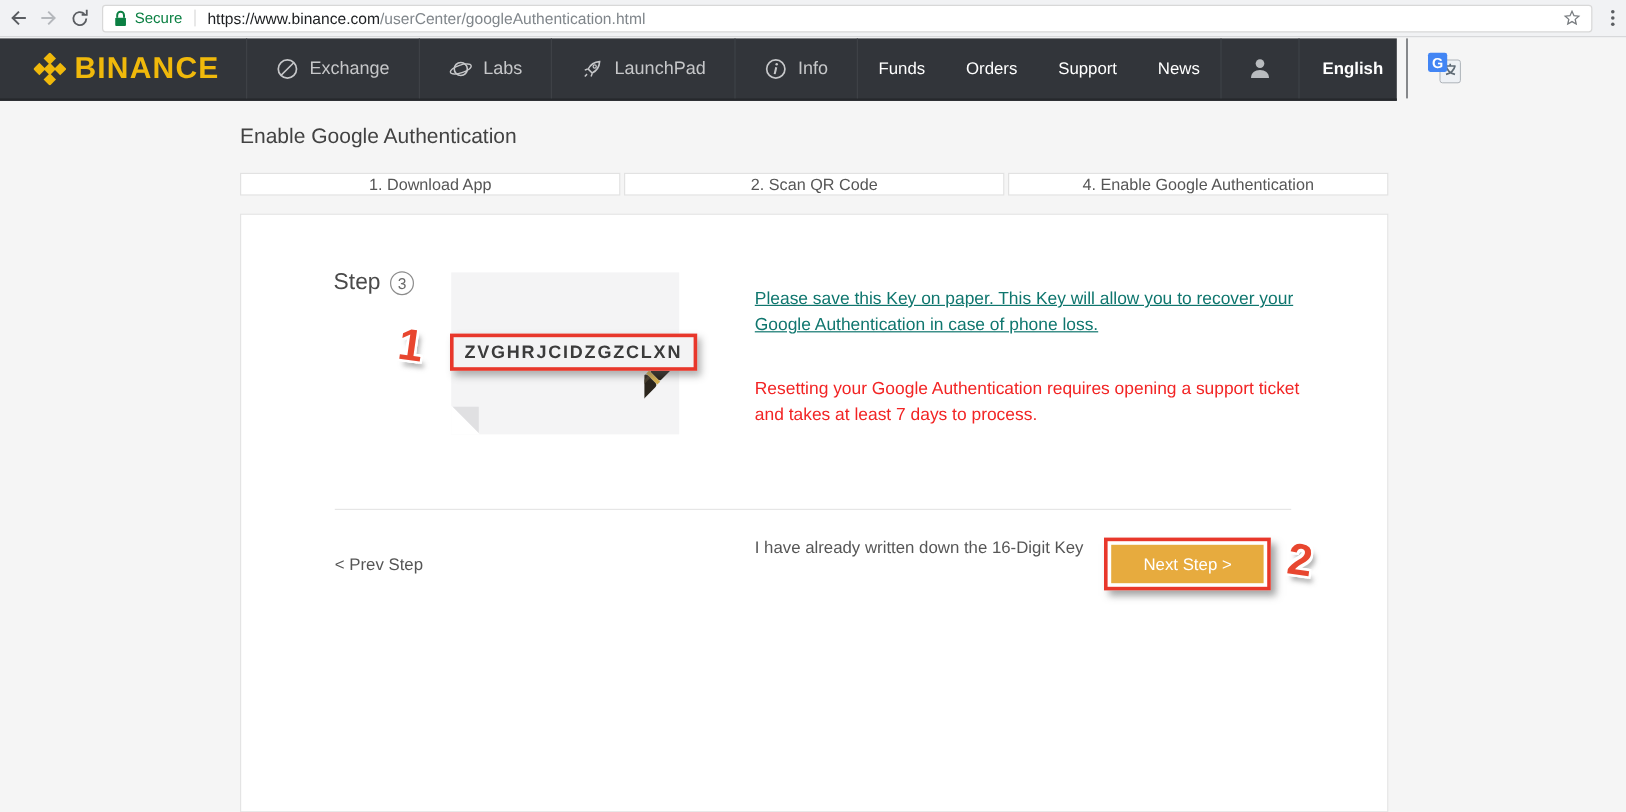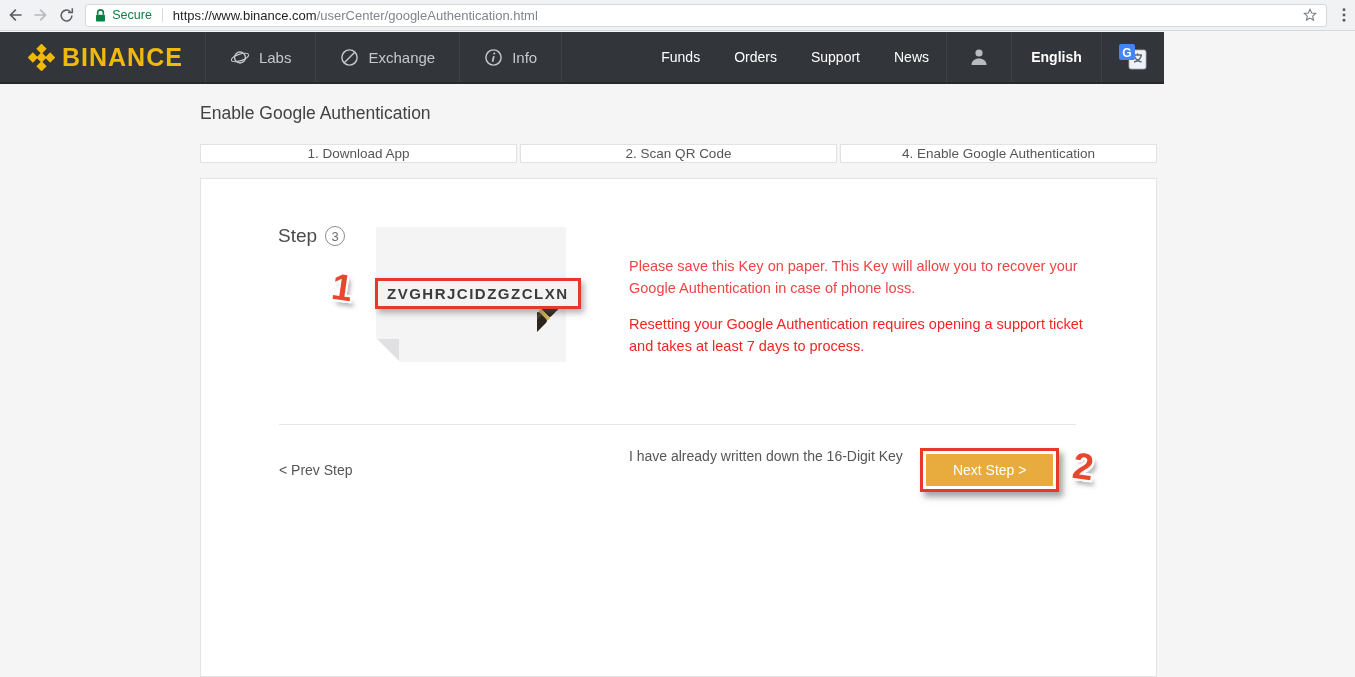--- a/index.html
+++ b/index.html
@@ -65,22 +65,22 @@
 
   .marker { font-size:37px; font-weight:bold; color:#e8462f; line-height:1;
     text-shadow:-2px -2px 0 #fff, 2px -2px 0 #fff, -2px 2px 0 #fff, 2px 2px 0 #fff,
       0 -2px 0 #fff, 0 2px 0 #fff, -2px 0 0 #fff, 2px 0 0 #fff, 4px 5px 4px rgba(100,100,100,.55);
     transform:rotate(8deg); }
   .marker-1 { position:absolute; left:131px; top:90px; }
   .marker-2 { margin-left:14px; }
 
   .pen { position:absolute; left:336px; top:103px; }
 
-  .info-text { position:absolute; left:428px; top:76px; width:452px;
-    font-size:14.5px; color:#ef4444; line-height:1.55; }
+  .info-text { position:absolute; left:428px; top:59px; width:452px;
+    font-size:14.5px; color:#0f766e; line-height:1.55;text-decoration:underline; }
   .warning-text { position:absolute; left:428px; top:134px; width:460px;
     font-size:14.5px; color:#f22424; line-height:1.55; }
 
   .panel-divider { position:absolute; left:78px; right:80px; top:245px; border-top:1px solid #e6e6e6; }
 
   .bottom-row { position:absolute; left:78px; right:62px; top:266px; height:50px;
     display:flex; align-items:center; justify-content:space-between; }
   .prev-link { font-size:14px; color:#565656; cursor:pointer; }
   .next-group { display:flex; align-items:flex-start; }
   .confirm-text { font-size:14px; color:#565656; margin-right:17px; }
@@ -140,32 +140,40 @@
         <rect x="10.2" y="19.2" width="7.6" height="7.6" transform="rotate(45 14 23)"></rect>
         <rect x="1.2" y="10.2" width="7.6" height="7.6" transform="rotate(45 5 14)"></rect>
         <rect x="19.2" y="10.2" width="7.6" height="7.6" transform="rotate(45 23 14)"></rect>
       </g>
     </svg>
     <span class="brand-text">BINANCE</span>
   </div>
 
   <div class="main-menu">
     <div class="menu-item">
+      <svg width="19" height="19" viewBox="0 0 20 20">
+        <circle cx="10" cy="10" r="8" stroke="#c6c7c9" stroke-width="1.5" fill="none"></circle>
+        <path d="M4.5 15.5 L15.5 4.5" stroke="#c6c7c9" stroke-width="1.5"></path>
+      </svg>
+      <span>Exchange</span>
+    </div>
+    <div class="menu-item">
       <svg width="20" height="19" viewBox="0 0 22 20">
         <circle cx="11" cy="10" r="6" stroke="#c6c7c9" stroke-width="1.5" fill="none"></circle>
         <ellipse cx="11" cy="10" rx="10" ry="3.6" stroke="#c6c7c9" stroke-width="1.2" fill="none" transform="rotate(-18 11 10)"></ellipse>
       </svg>
       <span>Labs</span>
     </div>
     <div class="menu-item">
       <svg width="19" height="19" viewBox="0 0 20 20">
-        <circle cx="10" cy="10" r="8" stroke="#c6c7c9" stroke-width="1.5" fill="none"></circle>
-        <path d="M4.5 15.5 L15.5 4.5" stroke="#c6c7c9" stroke-width="1.5"></path>
-      </svg>
-      <span>Exchange</span>
+        <path d="M16.5 3.5 c-4.5 .3 -8 2.5 -10 6.5 l3.5 3.5 c4 -2 6.2 -5.5 6.5 -10z" stroke="#c6c7c9" stroke-width="1.4" fill="none"></path>
+        <circle cx="12.2" cy="7.8" r="1.4" stroke="#c6c7c9" stroke-width="1.1" fill="none"></circle>
+        <path d="M6 10 l-2.5 1 M10 14 l-1 2.5 M5.5 14.5 l-2 2" stroke="#c6c7c9" stroke-width="1.3" fill="none"></path>
+      </svg>
+      <span>LaunchPad</span>
     </div>
     <div class="menu-item">
       <svg width="19" height="19" viewBox="0 0 20 20">
         <circle cx="10" cy="10" r="8" stroke="#c6c7c9" stroke-width="1.5" fill="none"></circle>
         <circle cx="10.8" cy="5.8" r="1.1" fill="#c6c7c9"></circle>
         <path d="M10.4 8.5 L9 14.5" stroke="#c6c7c9" stroke-width="1.8"></path>
       </svg>
       <span>Info</span>
     </div>
   </div>

